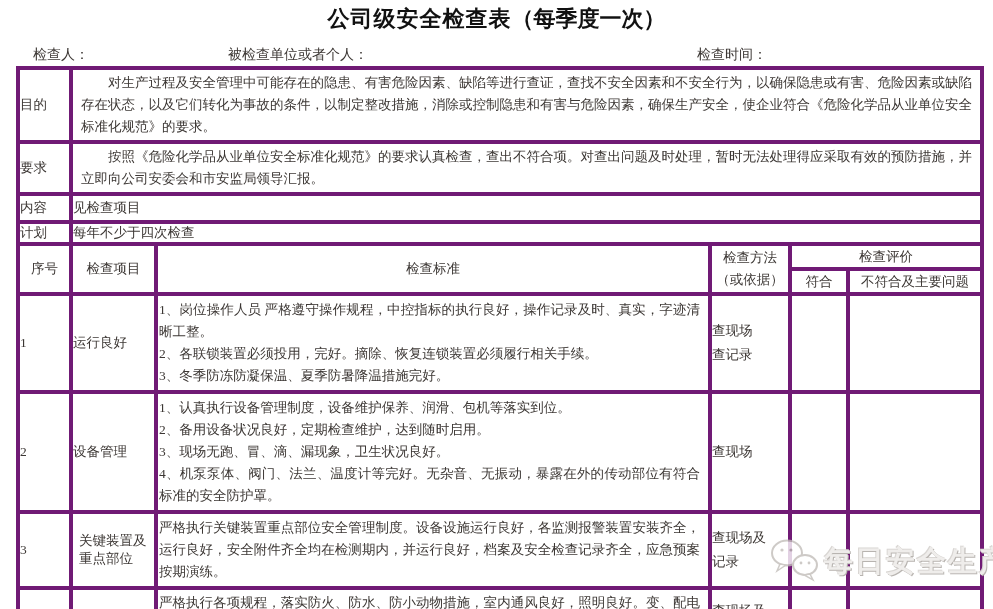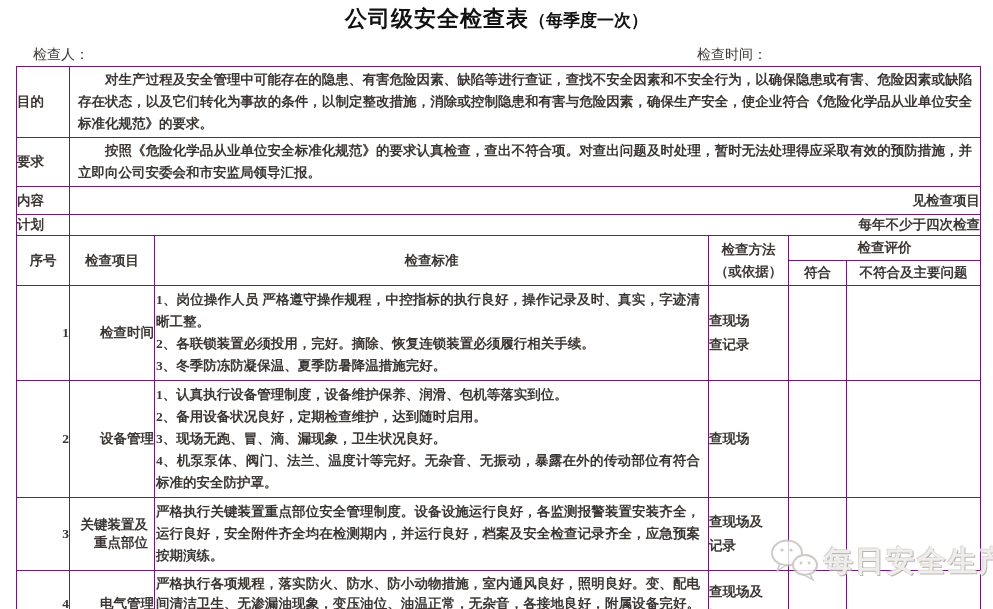--- a/index.html
+++ b/index.html
@@ -10,52 +10,52 @@
     position: relative;
     overflow: hidden;
   }
   .title-wrap {
     position: absolute;
     top: 4px; left: 0; width: 100%;
     text-align: center;
     white-space: nowrap;
   }
   .title-main { font-size: 22px; font-weight: bold; color: #111; letter-spacing: 1px; }
-  .title-sub  { font-size: 17px; font-weight: bold; color: #111; text-align: right; }
+  .title-sub  { font-size: 22px; font-weight: bold; color: #111; text-align: right; }
   .info-row { position: absolute; top: 46px; left: 0; width: 100%; height: 18px; font-size: 14px; }
   .info-inspector { position: absolute; left: 33px; }
   .info-inspected { position: absolute; left: 228px; }
   .info-time      { position: absolute; left: 697px; }
 
   table.form {
     position: absolute;
     left: 16px; top: 66px;
     width: 964px;
     border-collapse: collapse;
     table-layout: fixed;
   }
   table.form td, table.form th {
-    border: 1px solid #701a75;
-    font-weight: bold;
+    border: 4px solid #701a75;
+    font-weight: normal;
     font-size: 13.5px;
     vertical-align: middle;
     overflow: hidden;
   }
   .c-lbl {
     text-align: left;
     font-size: 14px;
   }
   .c-meta {
     text-align: justify;
     text-indent: 2em;
     line-height: 22px;
     padding: 2px 8px;
     white-space: pre-wrap;
   }
-  .c-center { text-align: right; }
+  .c-center { text-align: left; }
   .c-head { text-align: center; font-size: 14px; }
   .c-head-pre { white-space: pre-line; line-height: 22px; }
   .c-std {
     text-align: justify;
     line-height: 22px;
     padding: 3px 8px 3px 1px;
     white-space: pre-wrap;
     vertical-align: middle;
   }
   .c-method { text-align: left; white-space: pre-line; line-height: 24px; }
@@ -81,20 +81,21 @@
 </style>
 </head>
 <body>
 
 <div class="title-wrap">
   <span class="title-main">公司级安全检查表</span><span class="title-sub">（每季度一次）</span>
 </div>
 
 <div class="info-row">
   <span class="info-inspector">检查人：</span>
+  <span class="info-inspected">被检查单位或者个人：</span>
   <span class="info-time">检查时间：</span>
 </div>
 
 <table class="form">
   <colgroup>
     <col style="width:53px">
       <col style="width:85px">
       <col style="width:554px">
     <col style="width:80px">
       <col style="width:58px">
@@ -124,21 +125,21 @@
     <th class="c-head c-head-pre" rowspan="2">检查方法
 （或依据）</th>
     <th class="c-head" colspan="2">检查评价</th>
   </tr>
   <tr style="height:25px">
     <th class="c-head">符合</th>
     <th class="c-head">不符合及主要问题</th>
   </tr>
   <tr style="height:92px">
     <td class="c-center">1</td>
-    <td class="c-center">检查时间</td>
+    <td class="c-center">运行良好</td>
     <td class="c-std">1、岗位操作人员 严格遵守操作规程，中控指标的执行良好，操作记录及时、真实，字迹清晰工整。
 2、各联锁装置必须投用，完好。摘除、恢复连锁装置必须履行相关手续。
 3、冬季防冻防凝保温、夏季防暑降温措施完好。</td>
     <td class="c-method">查现场
 查记录</td>
     <td class="c-empty"></td>
     <td class="c-empty"></td>
   </tr>
   <tr style="height:104px">
     <td class="c-center">2</td>

